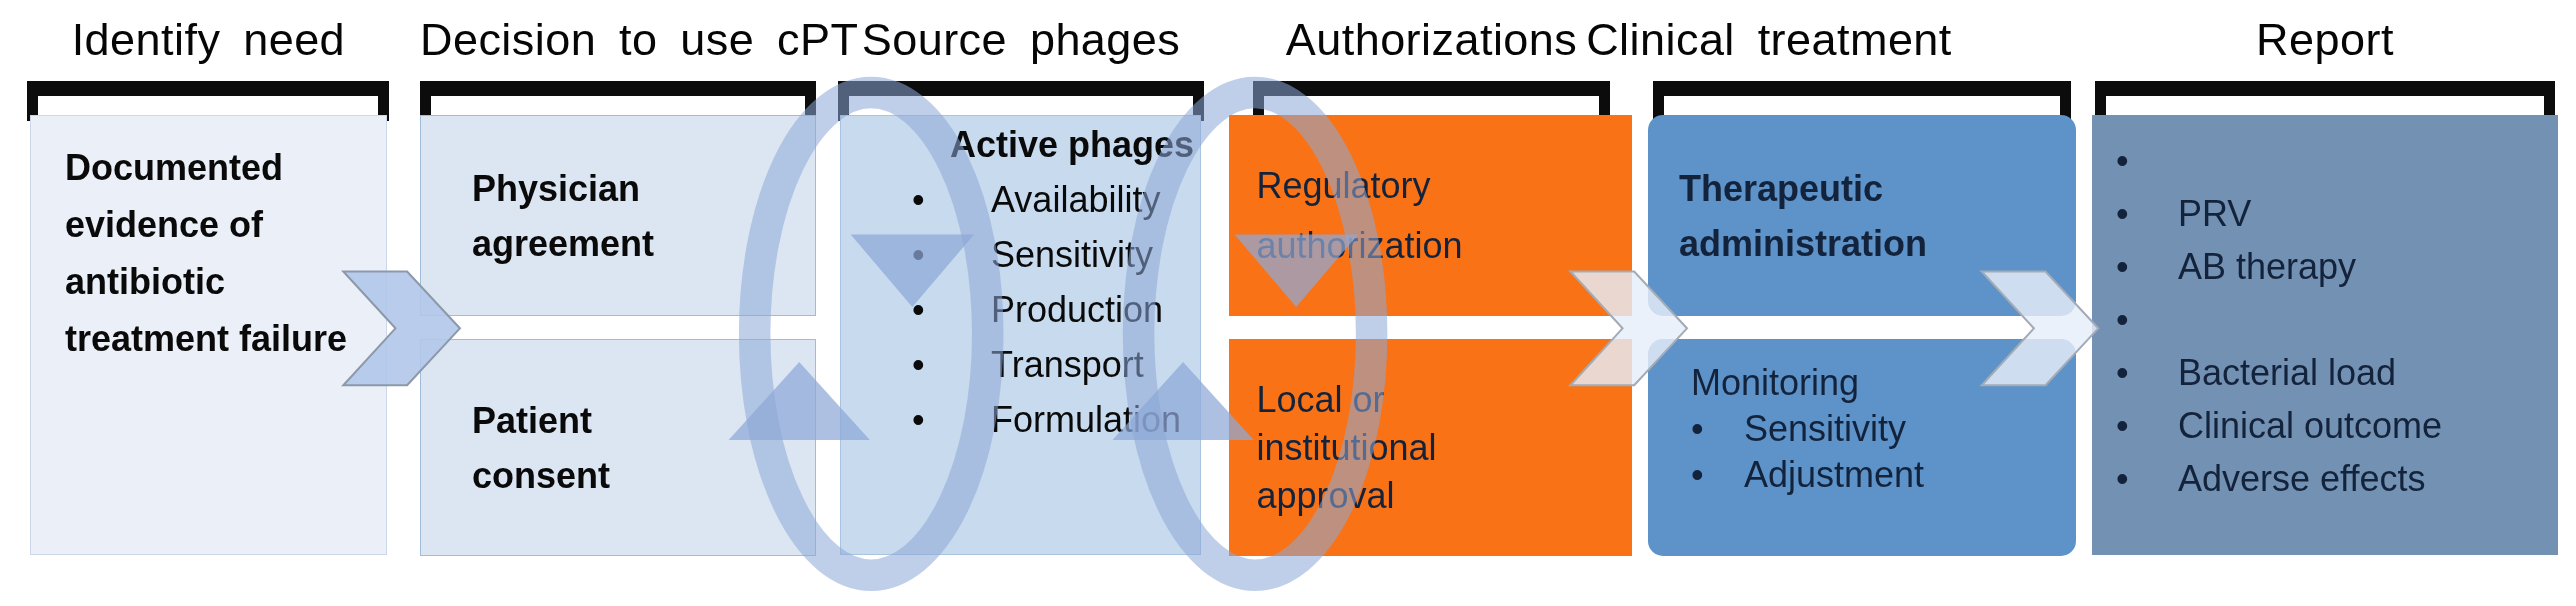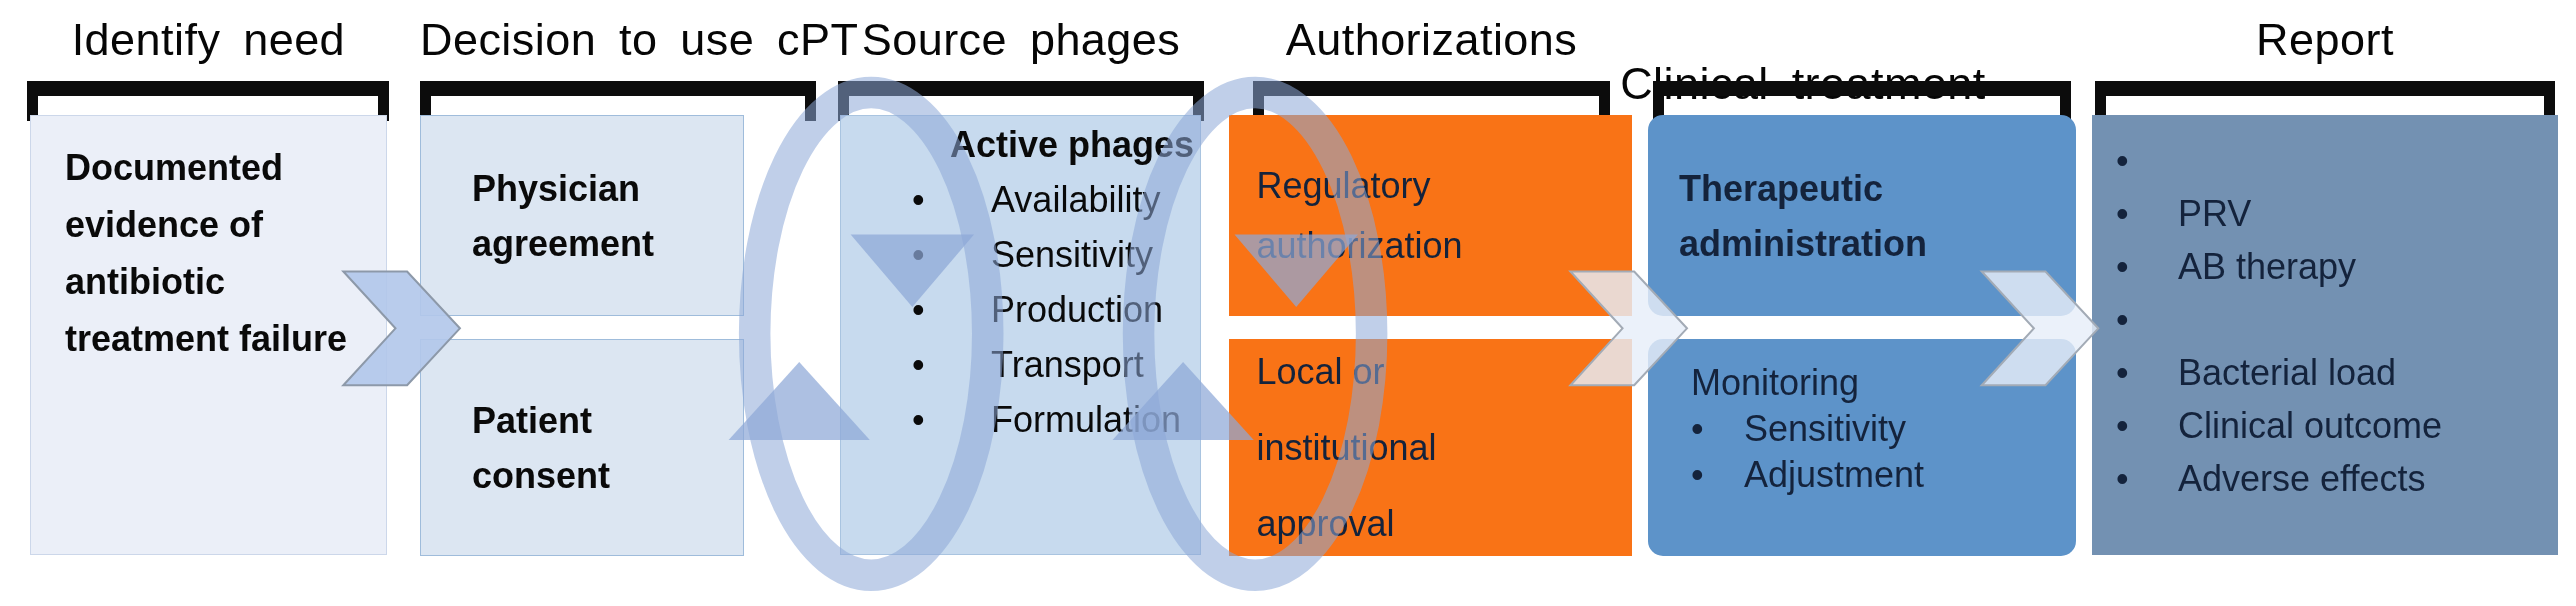--- a/index.html
+++ b/index.html
@@ -9,40 +9,40 @@
   }
   
   .stage-header{
     position:absolute;top:15px;font-size:45px;line-height:49px;color:#060606;
     text-align:center;white-space:nowrap;word-spacing:0.22em;letter-spacing:0.01em;
   }
   .h1{left:27.4px;width:362px;}
   .h2{left:420px;width:396px;}
   .h3{left:838px;width:366px;}
   .h4{left:1253px;width:357px;}
-  .h5{left:1594px;width:418px;margin-top:44px;}
+  .h5{left:1560px;width:418px;}
   .h6{left:2095px;width:460px;}
   
   .bracket{
     position:absolute;top:81px;height:40px;box-sizing:border-box;
     border-top:15px solid #0c0c0c;border-left:11px solid #0c0c0c;border-right:11px solid #0c0c0c;
   }
   .b1{left:27.4px;width:362px;}
   .b2{left:420px;width:396px;}
   .b3{left:838px;width:366px;}
   .b4{left:1253px;width:357px;}
   .b5{left:1653px;width:418px;}
   .b6{left:2095px;width:460px;}
   
   .box{position:absolute;box-sizing:border-box;z-index:1;}
   .single{top:115px;height:440px;}
   .row-top{top:115px;height:201px;}
   .row-bottom{top:339px;height:217px;}
   .x1{left:30px;width:357px;}
-  .x2{left:420px;width:324px;}
+  .x2{left:420px;width:396px;}
   .x3{left:840px;width:361px;padding-left:40px;}
   .x4{left:1229px;width:403px;}
   .x5{left:1648px;width:428px;border-radius:15px;}
   .x6{left:2092px;width:466px;}
   .f1{background:#ebeff8;border:1.4px solid #ccd7ea;}
   .f2{background:#dce6f2;border:1.4px solid #9fbcdb;}
   .f3{background:#c7daee;border:1.4px solid #a9c4e0;}
   .f4{background:#f97316;}
   .f5{background:#5d93c9;}
   .f6{background:#7391b2;}
@@ -52,21 +52,21 @@
   .black{color:#0a0a0a;}
   .dark{color:#14233c;}
   .center-v{display:flex;flex-direction:column;justify-content:center;}
   .s1-text{padding:23px 19px 0 34px;line-height:57px;}
   .s2-text{padding-left:51px;line-height:55px;}
   .s2-text .box-title{max-width:226px;}
   .s3-box{padding-top:1.4px;}
   .s3-box .box-title{padding-left:69px;line-height:55px;}
   .s4-top{padding-left:27.4px;line-height:60px;}
   .s4-top .box-title{max-width:295px;}
-  .s4-bottom{padding-left:27.4px;line-height:76px;}
+  .s4-bottom{padding-left:27.4px;line-height:48px;}
   .s4-bottom .box-title{max-width:254px;}
   .s5-top{padding-left:31px;line-height:55px;}
   .s5-top .box-title{max-width:309px;}
   .s5-bottom{padding:20.6px 6.9px 0 43px;line-height:46px;}
   .s6-box{padding-top:19px;line-height:53px;}
   
   ul.bullets{list-style:none;margin:0;padding:0;font-size:36px;}
   ul.bullets li{display:flex;align-items:baseline;}
   .dot{flex:0 0 auto;}
   .s3-box ul.bullets{line-height:55px;}

